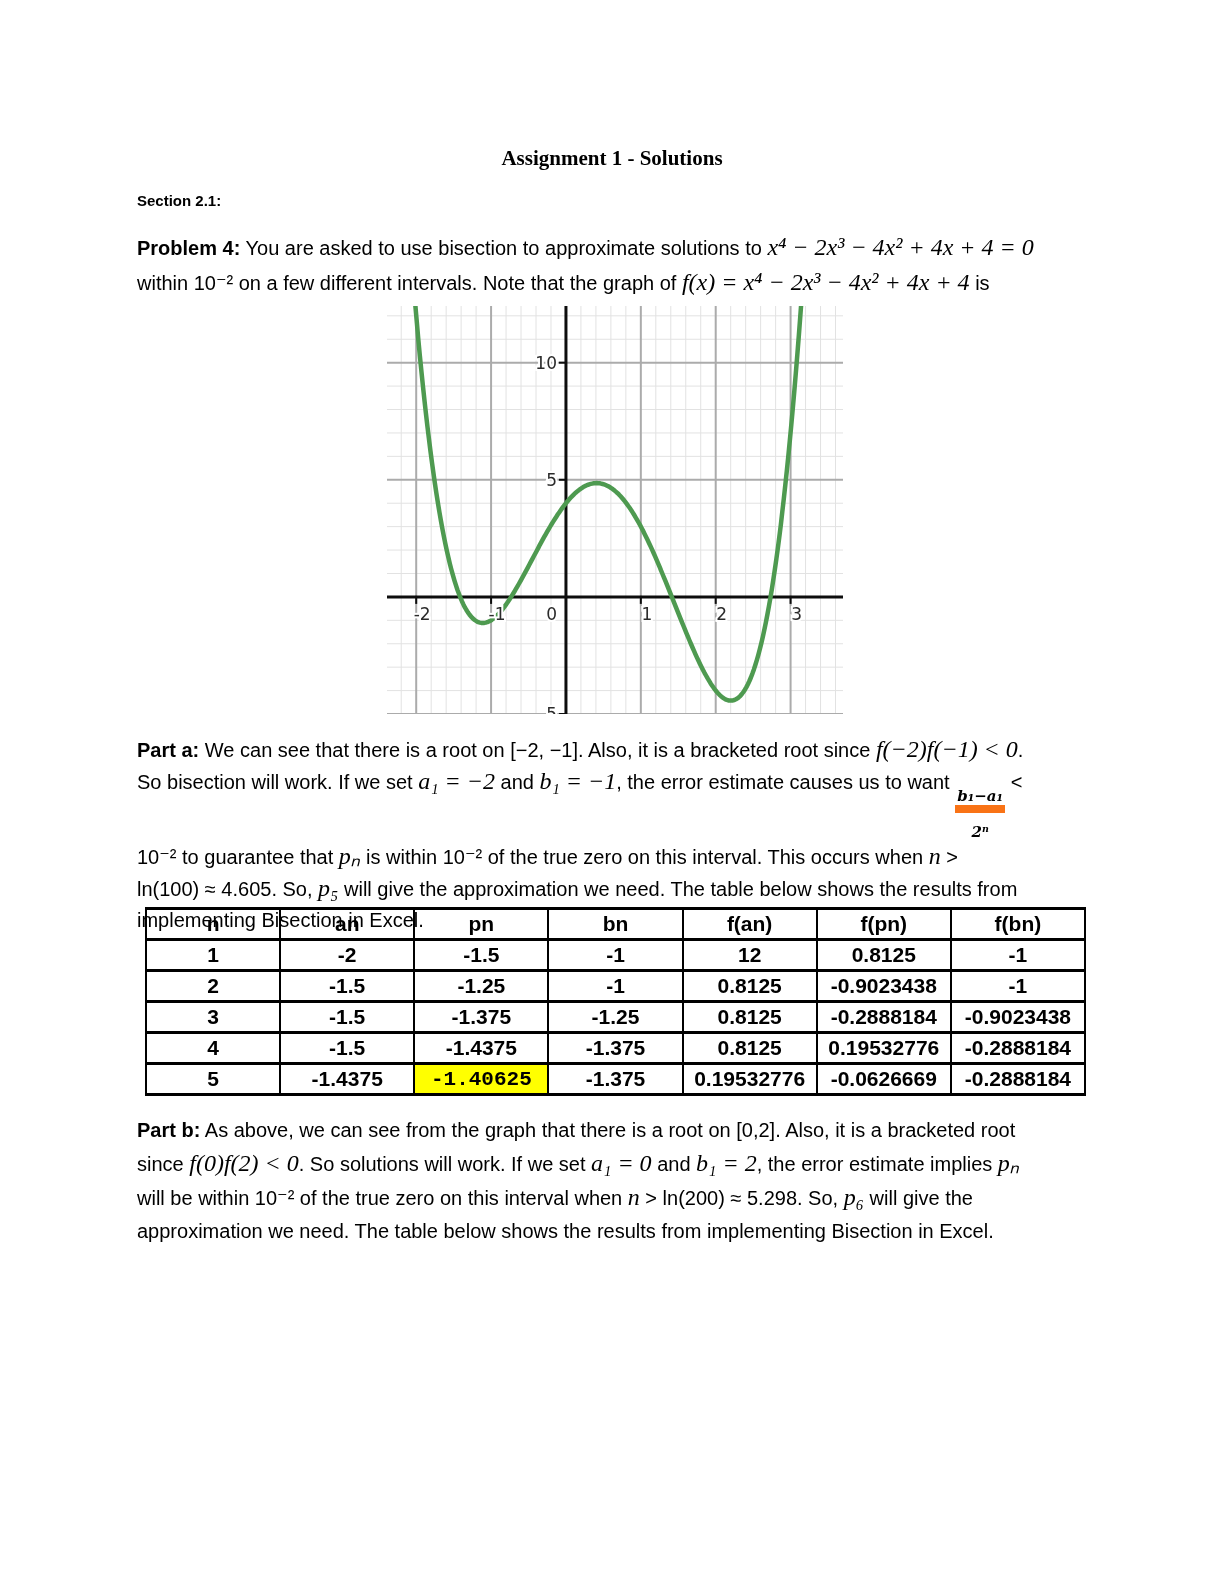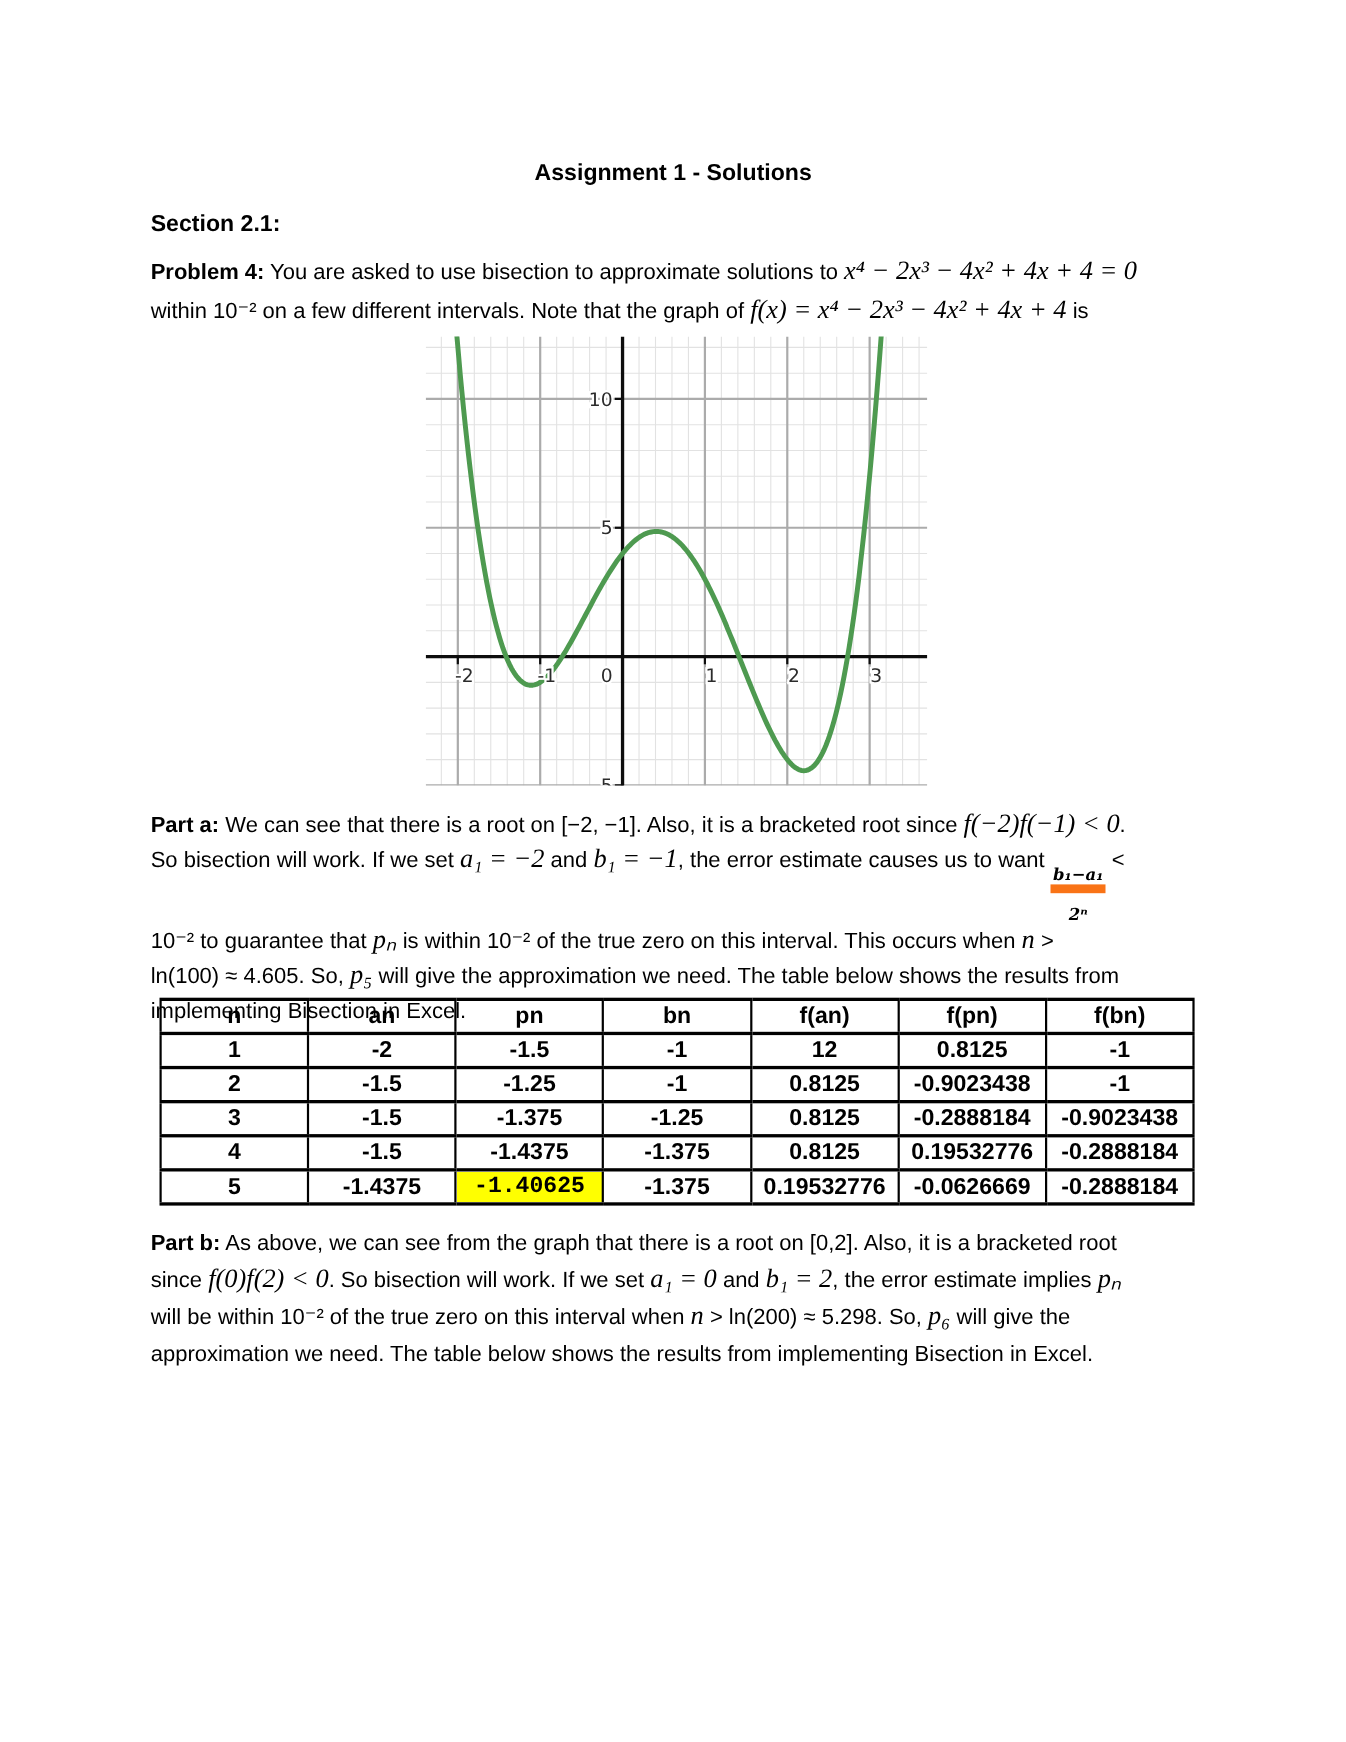--- a/index.html
+++ b/index.html
@@ -1,20 +1,20 @@
 <!DOCTYPE html>
 <html><head>
 <meta charset="utf-8">
 <style>
   html,body{margin:0;padding:0;background:#ffffff;}
   .page{position:relative;width:1224px;height:1584px;background:#fff;overflow:hidden;
         font-family:"Liberation Sans","DejaVu Sans",sans-serif;color:#000;font-size:20px;}
   #title{position:absolute;top:146px;left:0;width:1224px;text-align:center;
-         font-weight:700;font-size:21px;}
-  #section{position:absolute;top:192px;left:137px;font-weight:700;font-size:21px;}
+         font-weight:700;font-size:21px;font-family:Liberation Serif, serif;}
+  #section{position:absolute;top:192px;left:137px;font-weight:700;font-size:15px;}
   .para{position:absolute;left:137px;width:965px;}
   #problem{top:230px;line-height:34px;}
   #part-a{top:734px;line-height:31px;}
   #part-b{top:1114px;line-height:33px;}
   .para .tline{white-space:nowrap;}
   .b{font-weight:700;text-align:center;}
   .m{font-family:Liberation Serif, serif;font-style:italic;font-size:24px;}
   .frac{display:inline-flex;flex-direction:column;align-items:center;line-height:1.05;
         font-size:15px;font-family:"DejaVu Serif","DejaVu Sans",serif;font-style:italic;
         font-weight:700;vertical-align:-12px;}
@@ -170,17 +170,17 @@
           <td style="background: rgb(255, 255, 0); font-family: Liberation Mono, monospace;">-1.40625</td>
           <td>-1.375</td>
           <td>0.19532776</td>
           <td>-0.0626669</td>
           <td>-0.2888184</td>
         </tr>
       </tbody>
     </table>
   <div id="part-b" class="para">
       <div class="tline"><span class="b">Part b:</span><span> As above, we can see from the graph that there is a root on [0,2]. Also, it is a bracketed root</span></div>
-      <div class="tline"><span>since </span><span class="m">f(0)f(2) &lt; 0</span><span>. So bisection will work. If we set </span><span class="m">a₁ = 0</span><span> and </span><span class="m">b₁ = 2</span><span>, the error estimate implies </span><span class="m">pₙ</span></div>
+      <div class="tline"><span>since </span><span class="m">f(0)f(2) &lt; 0</span><span>. So solutions will work. If we set </span><span class="m">a₁ = 0</span><span> and </span><span class="m">b₁ = 2</span><span>, the error estimate implies </span><span class="m">pₙ</span></div>
       <div class="tline"><span>will be within 10⁻² of the true zero on this interval when </span><span class="m">n</span><span> &gt; ln(200) ≈ 5.298. So, </span><span class="m">p₆</span><span> will give the</span></div>
       <div class="tline"><span>approximation we need. The table below shows the results from implementing Bisection in Excel.</span></div>
     </div>
 </div>
 
 </body></html>

